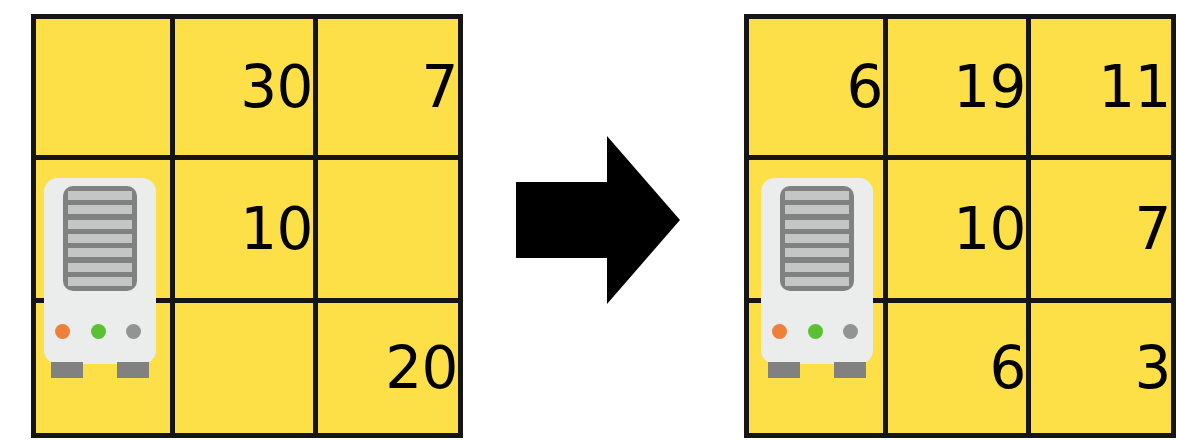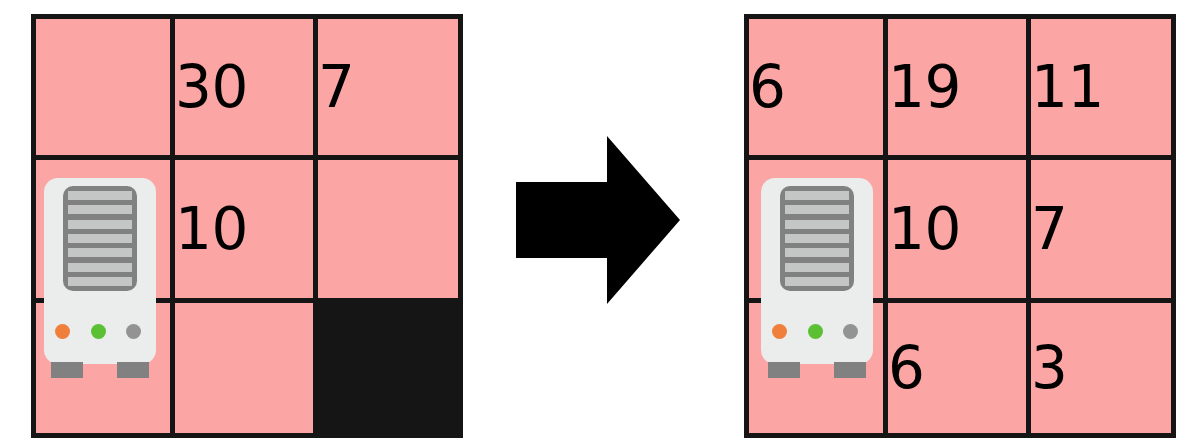--- a/index.html
+++ b/index.html
@@ -29,25 +29,25 @@
     grid-template-rows: 136px 138px 130px;
     background: #151515;
     gap: 5px;
     border: 5px solid #151515;
     box-sizing: content-box;
   }
   .grid.left  { left: 31px;  top: 14px; }
   .grid.right { left: 744px; top: 14px; }
 
   .cell {
-    background: #fca5a5;
+    background: #fde047;
     position: relative;
     display: flex;
     align-items: center;
-    justify-content: flex-start;
+    justify-content: flex-end;
   }
   .cell-value {
     font-family: "DejaVu Sans", sans-serif;
     font-size: 58px;
     line-height: 1;
     color: #000000;
     letter-spacing: -0.5px;
     user-select: none;
   }
 
@@ -157,20 +157,23 @@
     <div class="cell">
       <span class="cell-value"></span>
     </div>
 
     <div class="cell">
       <span class="cell-value"></span>
     </div>
     <div class="cell">
       <span class="cell-value"></span>
     </div>
+    <div class="cell">
+      <span class="cell-value">20</span>
+    </div>
   </div>
 
   <div class="robot left-bot">
     <div class="robot-body"></div>
     <div class="robot-grille">
       <div class="slat"></div>
       <div class="slat"></div>
       <div class="slat"></div>
       <div class="slat"></div>
       <div class="slat"></div>

